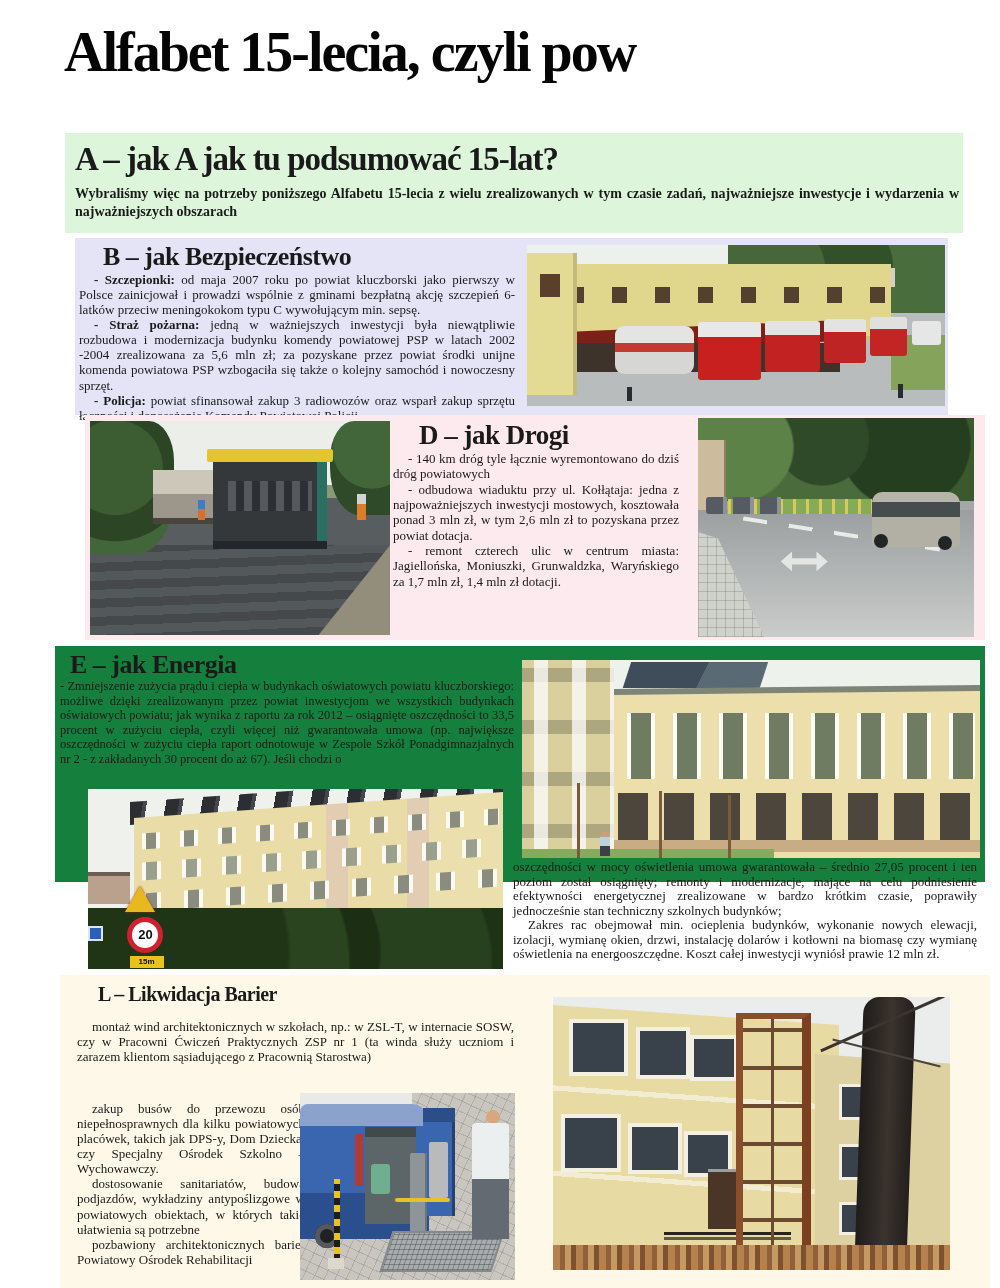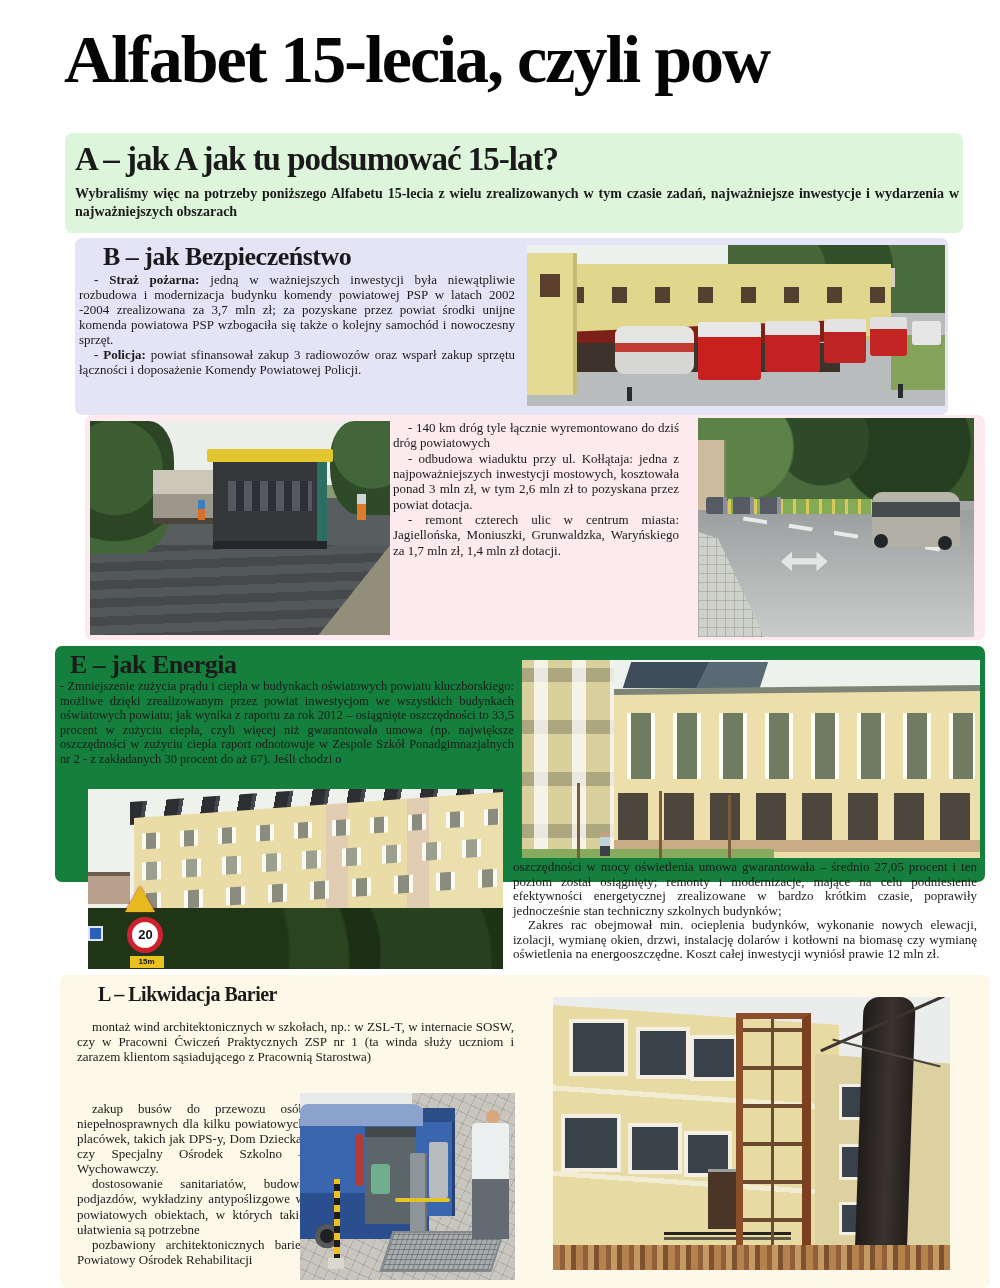--- a/index.html
+++ b/index.html
@@ -2,24 +2,24 @@
 <html lang="pl"><head>
 <meta charset="utf-8">
 <style>
   html,body{margin:0;padding:0;}
   body{width:1000px;height:1288px;overflow:hidden;background:#ffffff;
        font-family:"Liberation Serif", serif;color:#1a1a1a;position:relative;}
   .page{position:absolute;inset:0;}
 
   
   .main-title{position:absolute;left:64px;top:20px;margin:0;
-    font-size:68px;font-weight:bold;letter-spacing:-2px;white-space:nowrap;color:#050505;}
-
-  
-  section{position:absolute;box-sizing:border-box;border-radius:7px;}
+    font-size:56px;font-weight:bold;letter-spacing:-2px;white-space:nowrap;color:#050505;}
+
+  
+  section{position:absolute;box-sizing:border-box;}
   h2,h3,p{margin:0;}
   .just{text-align:justify;}
   .ind{text-indent:15px;}
   b{font-weight:bold;}
 
   
   .sec-a{left:65px;top:133px;width:898px;height:100px;background:#ddf6db;padding:8px 10px 0 10px;}
   .sec-a h2{font-size:33px;letter-spacing:-1px;}
   .sec-a p{font-size:14px;font-weight:bold;line-height:1.25;margin-top:7px;width:884px;}
 
@@ -242,21 +242,22 @@
   <h1 class="main-title">Alfabet 15-lecia, czyli pow</h1>
 
   <section class="sec-a">
     <h2>A – jak A jak tu podsumować 15-lat?</h2>
     <p class="just">Wybraliśmy więc na potrzeby poniższego Alfabetu 15-lecia z wielu zrealizowanych w tym czasie zadań, najważniejsze inwestycje i wydarzenia w najważniejszych obszarach</p>
   </section>
 
   <section class="sec-b">
     <div class="b-text">
       <h3>B – jak Bezpieczeństwo</h3>
-      <p class="just ind"><b>- Straż pożarna:</b><span> jedną w ważniejszych inwestycji była niewątpliwie rozbudowa i modernizacja budynku komendy powiatowej PSP w latach 2002 -2004 zrealizowana za 3,7 mln zł; za pozyskane przez powiat środki unijne komenda powiatowa PSP wzbogaciła się także o kolejny samochód i nowoczesny sprzęt.</span></p>
+      <p class="just ind"><b>- Szczepionki:</b><span> od maja 2007 roku po powiat kluczborski jako pierwszy w Polsce zainicjował i prowadzi wspólnie z gminami bezpłatną akcję szczepień 6-latków przeciw meningokokom typu C wywołującym min. sepsę.</span></p>
+      <p class="just ind"><b>- Straż pożarna:</b><span> jedną w ważniejszych inwestycji była niewątpliwie rozbudowa i modernizacja budynku komendy powiatowej PSP w latach 2002 -2004 zrealizowana za 5,6 mln zł; za pozyskane przez powiat środki unijne komenda powiatowa PSP wzbogaciła się także o kolejny samochód i nowoczesny sprzęt.</span></p>
       <p class="just ind"><b>- Policja:</b><span> powiat sfinansował zakup 3 radiowozów oraz wsparł zakup sprzętu łączności i doposażenie Komendy Powiatowej Policji.</span></p>
     </div>
     <div class="photo p-fire">
       <i class="trees"></i>
       <i class="houses"></i>
       <i class="bldg"></i>
       <i class="winrow"></i>
       <i class="awn"></i>
       <i class="garage"></i>
       <i class="tower"></i>
@@ -280,20 +281,21 @@
       <i class="treeL"></i>
       <i class="treeR"></i>
       <i class="barn"></i>
       <i class="machine"></i>
       <i class="canopy"></i>
       <i class="machdetail"></i>
       <i class="workerL"></i>
       <i class="workerR"></i>
     </div>
     <div class="d-text">
+      <h3>D – jak Drogi</h3>
       <p class="just ind">- 140 km dróg tyle łącznie wyremontowano do dziś dróg powiatowych</p>
       <p class="just ind">- odbudowa wiaduktu przy ul. Kołłątaja: jedna z najpoważniejszych inwestycji mostowych, kosztowała ponad 3 mln zł, w tym 2,6 mln zł to pozyskana przez powiat dotacja.</p>
       <p class="just ind">- remont czterech ulic w centrum miasta: Jagiellońska, Moniuszki, Grunwaldzka, Waryńskiego za 1,7 mln zł, 1,4 mln zł dotacji.</p>
     </div>
     <div class="photo p-street">
       <i class="road"></i>
       <i class="canopy"></i>
       <i class="bldgL"></i>
       <i class="fence"></i>
       <i class="walk"></i>

